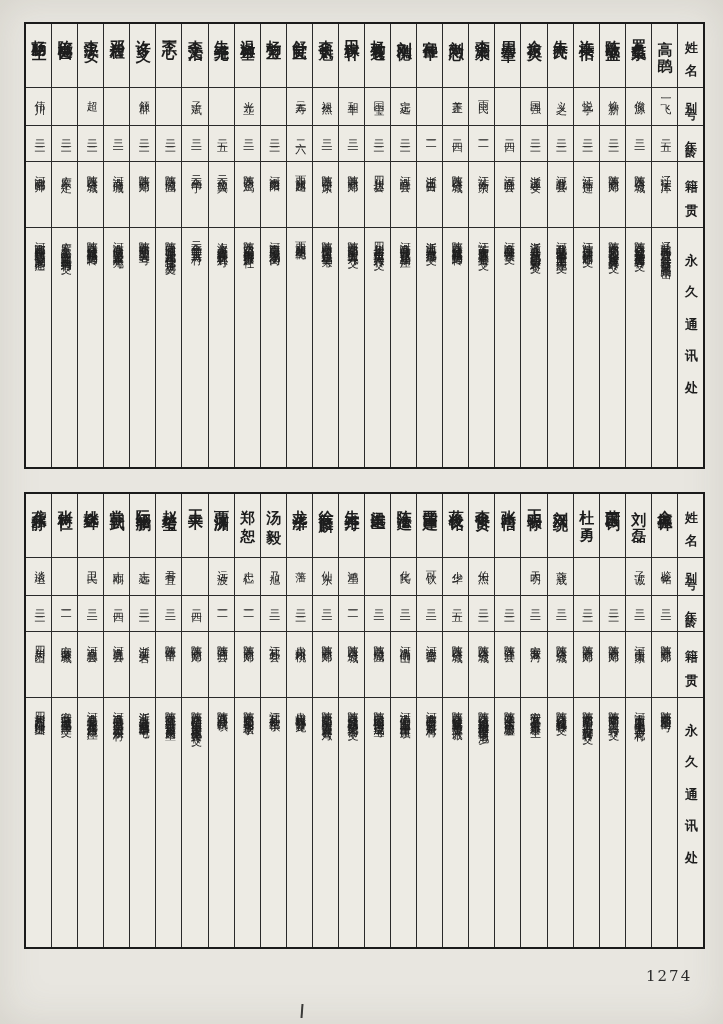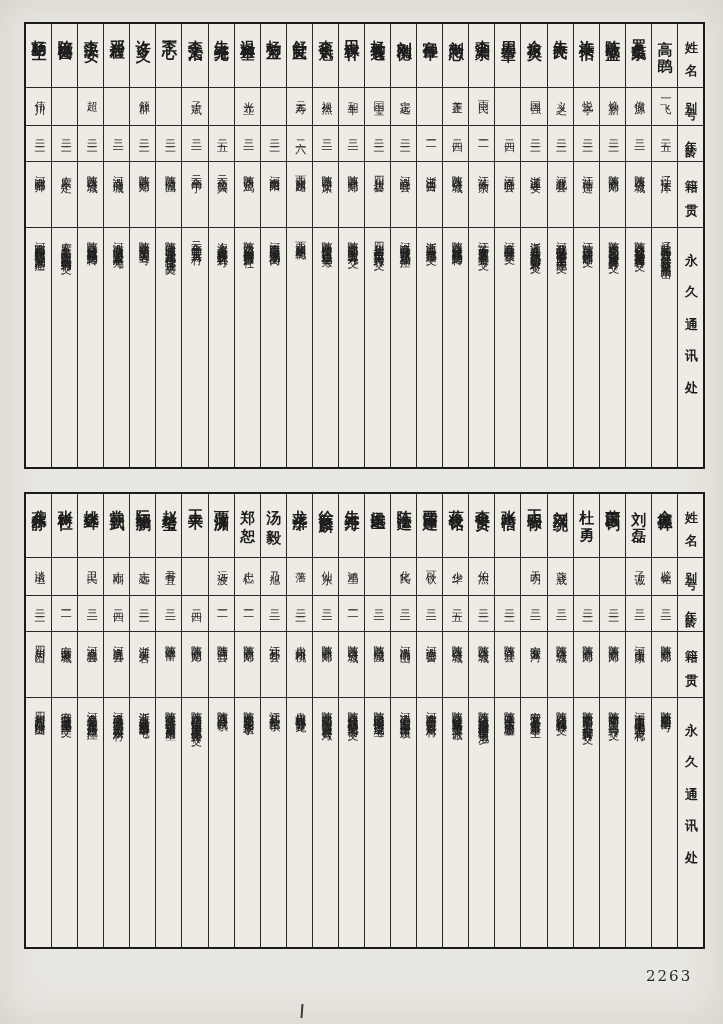--- a/index.html
+++ b/index.html
@@ -426,15 +426,15 @@
         <div class="cell r-addr">安徽蒙城城南三里庄交</div>
       </div>
       <div class="col">
         <div class="cell r-name">龚尔静</div>
         <div class="cell r-alias">淡垣</div>
         <div class="cell r-age">二三</div>
         <div class="cell r-native">四川秀山</div>
         <div class="cell r-addr">四川秀山西门外珠堡田</div>
       </div>
     </div>
-  <div class="page-number">2263</div>
+  <div class="page-number">1274</div>
   <div class="ink-mark"></div>
 </div>
 
 </body></html>

